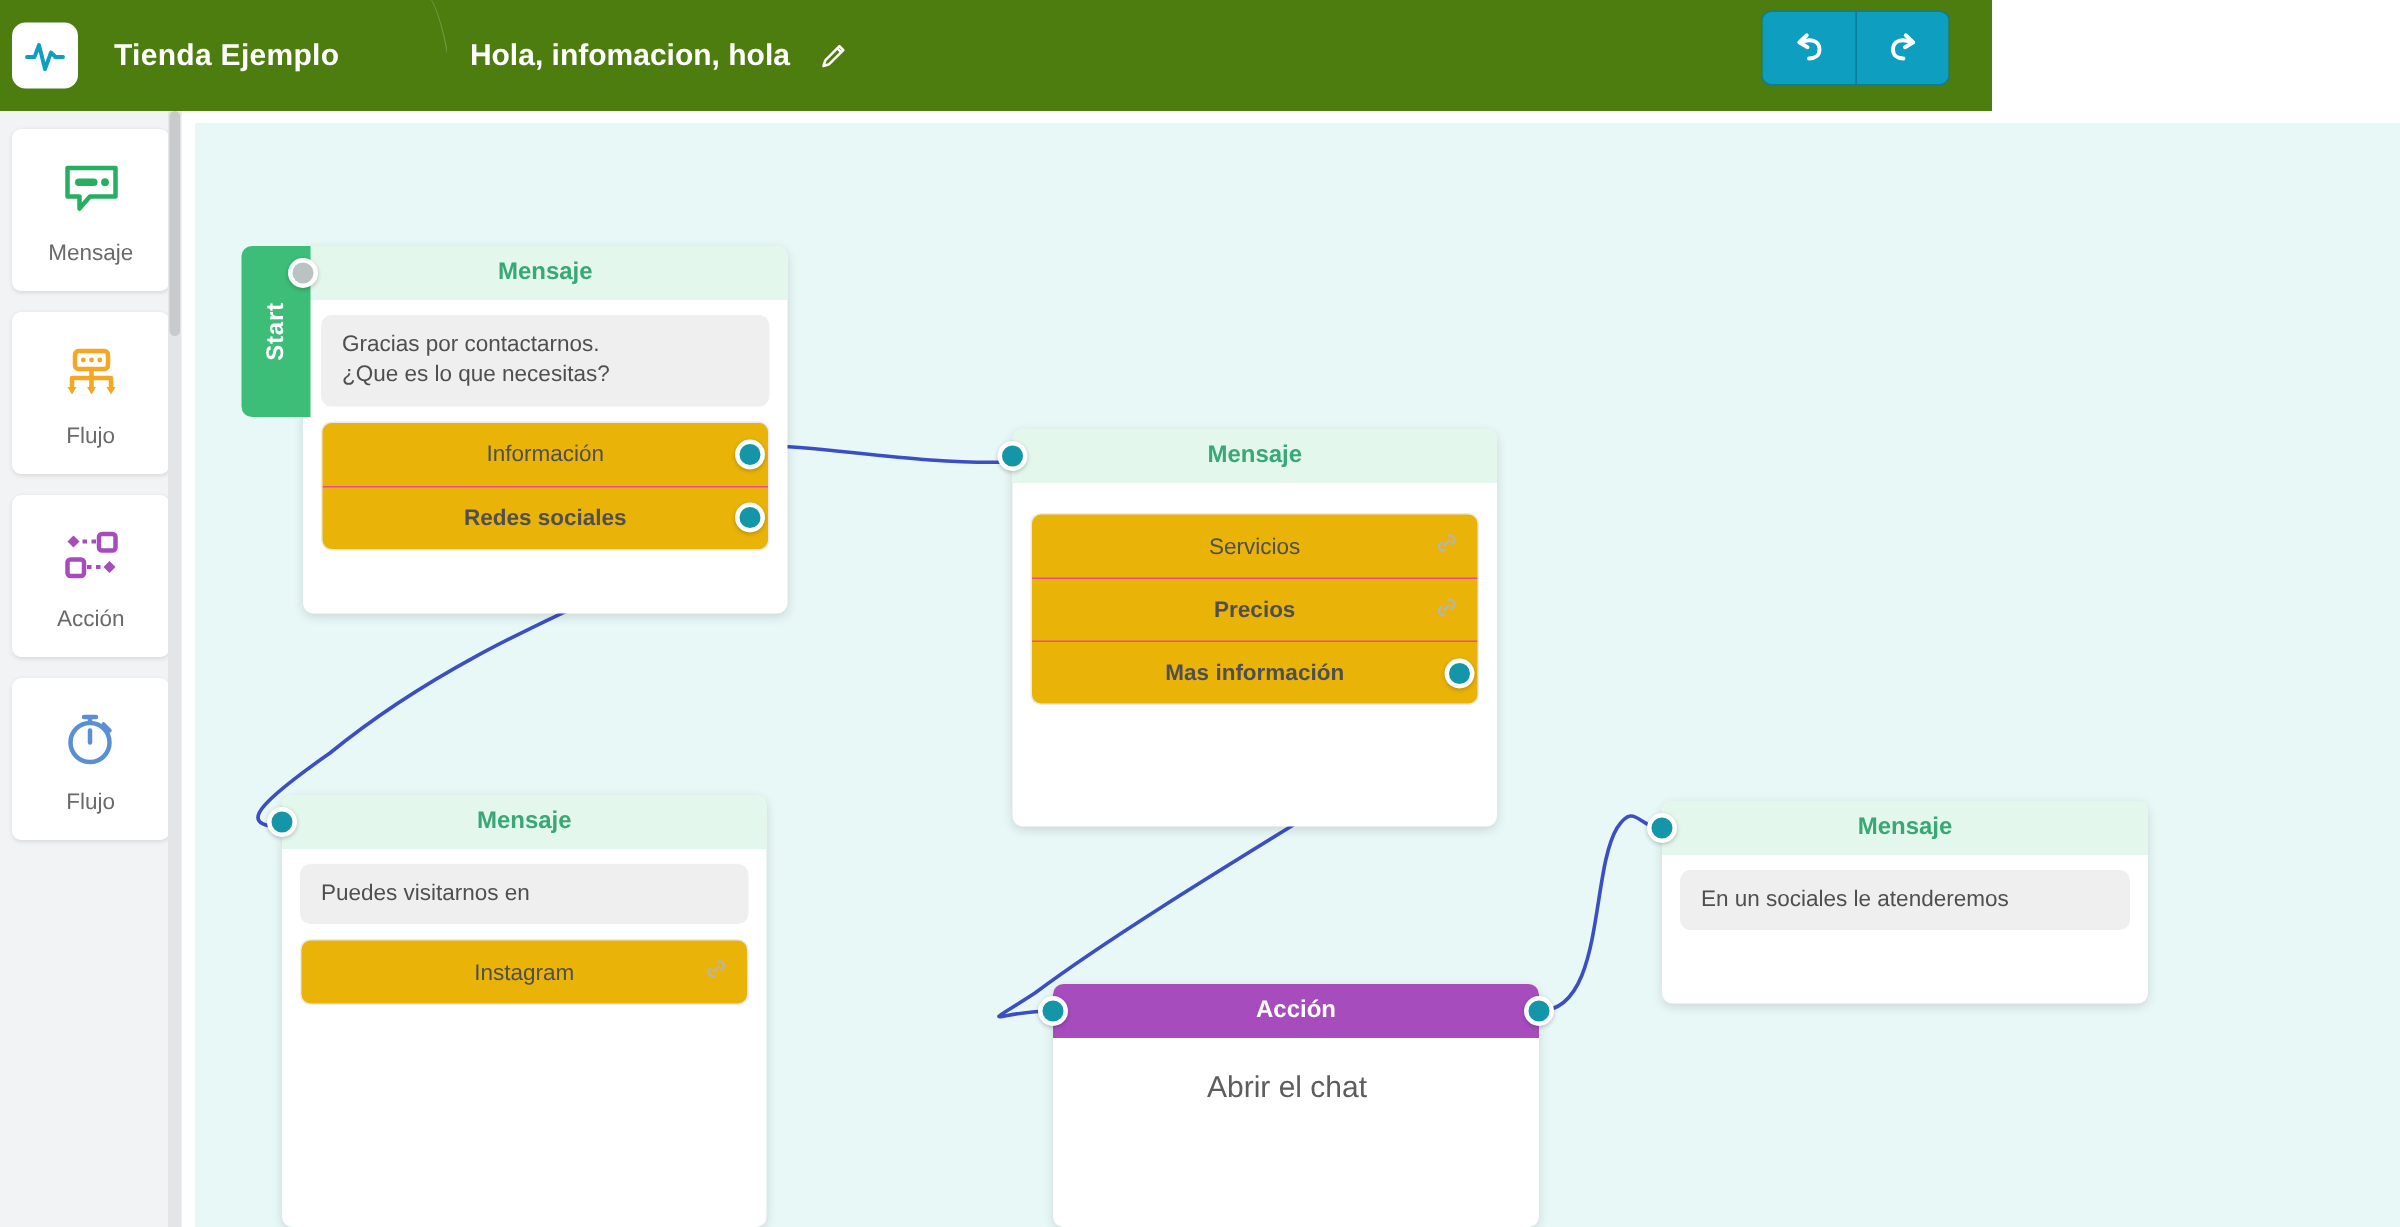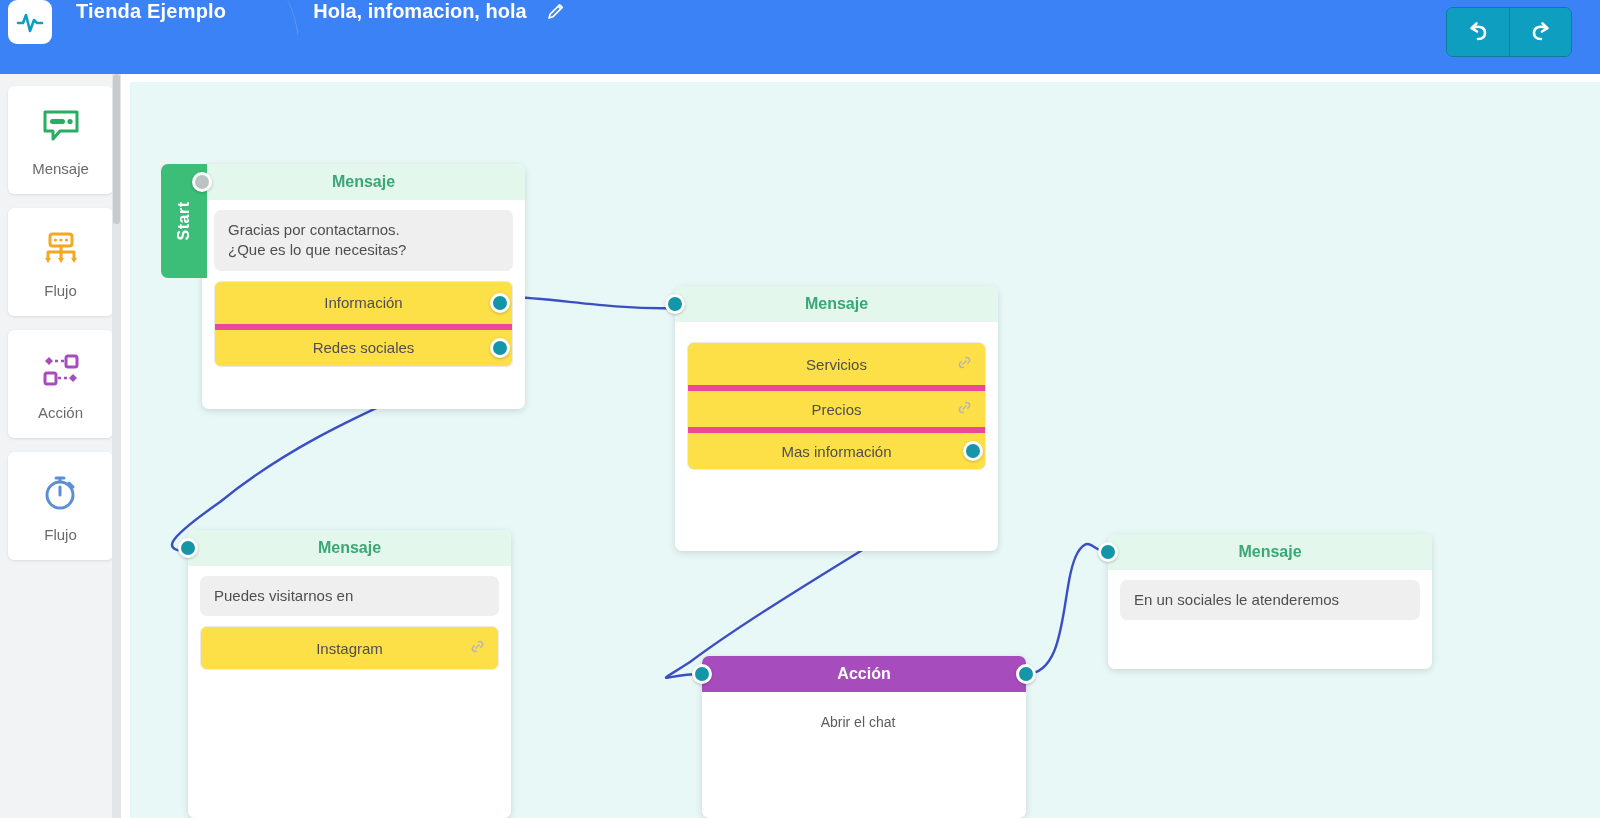--- a/index.html
+++ b/index.html
@@ -6,23 +6,23 @@
   html, body {
     width: 1600px; height: 818px;
     font-family: "Liberation Sans", sans-serif;
     overflow: hidden; background: #ffffff;
   }
   #app { position: relative; width: 1600px; height: 818px; }
 
   
   .header {
     position: absolute; top: 0; left: 0;
-    width: 1600px; height: 74px;
-    background: #3b82f6;
-    display: flex; 
+    width: 1328px; height: 74px;
+    background: #4d7c0f;
+    display: flex; align-items: center;
   }
   .logo-badge {
     width: 44px; height: 44px; margin-left: 8px;
     background: #ffffff; border-radius: 9px;
     display: flex; align-items: center; justify-content: center;
     flex: none;
   }
   .logo-badge svg { display: block; }
   .brand-name {
     margin-left: 24px;
@@ -109,31 +109,31 @@
   .node-hdr.msg { background: #e3f7ec; color: #3aa776; }
   .node-hdr.act { background: #a64cbd; color: #ffffff; }
   .node-body { padding: 10px 12px 0 12px; }
   .bubble {
     background: #efefef; border-radius: 7px;
     padding: 10px 14px; font-size: 15px; color: #4f4f4f;
     line-height: 1.35;
   }
   .opts {
     margin-top: 10px; border: 1px solid #eaeaea;
-    border-radius: 7px; overflow: hidden; background: #fde047; text-align: right;
+    border-radius: 7px; overflow: hidden; background: #eab308; text-align: right;
   }
   .opt {
     position: relative; height: 42px;
     display: flex; align-items: center; justify-content: center;
     font-size: 15px; color: #4f4f4f; cursor: pointer;
   }
-  .opt + .opt { border-top: 6px solid #ec4899; }
+  .opt + .opt { border-top: 1px solid #ec4899; font-weight: bold; }
   .opt .chain { position: absolute; right: 12px; top: 50%; transform: translateY(-50%); }
   .action-text {
-    text-align: center; font-size: 14px; color: #5d5d5d;
+    text-align: center; font-size: 20px; color: #5d5d5d;
     padding: 22px 12px 0 0;
   }
 
   
   .dot {
     position: absolute; width: 20px; height: 20px; border-radius: 50%;
     background: #1496a8; border: 3px solid #ffffff;
     box-shadow: 0 1px 3px rgba(0,0,0,.22);
     cursor: pointer;
   }

